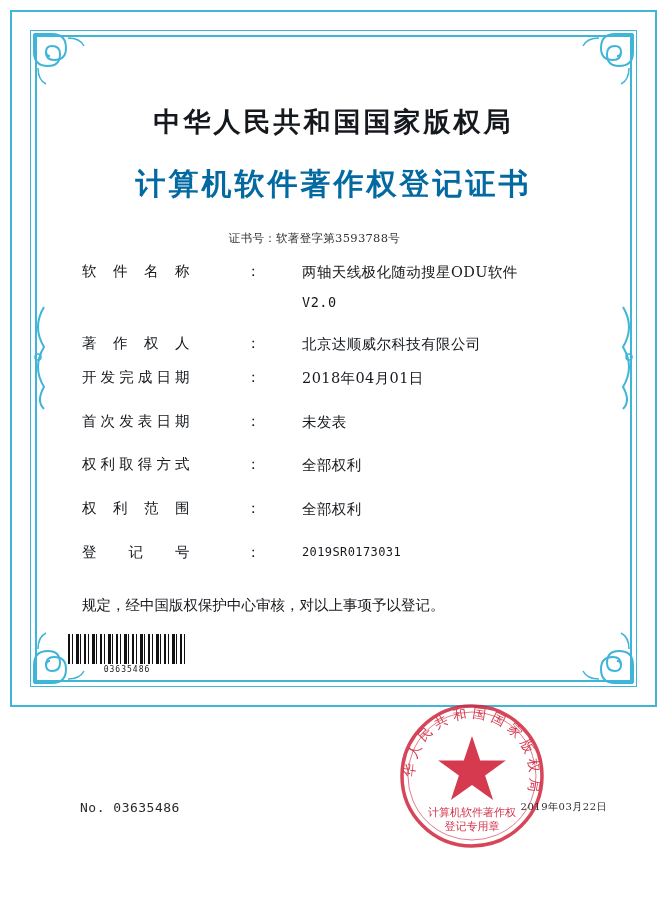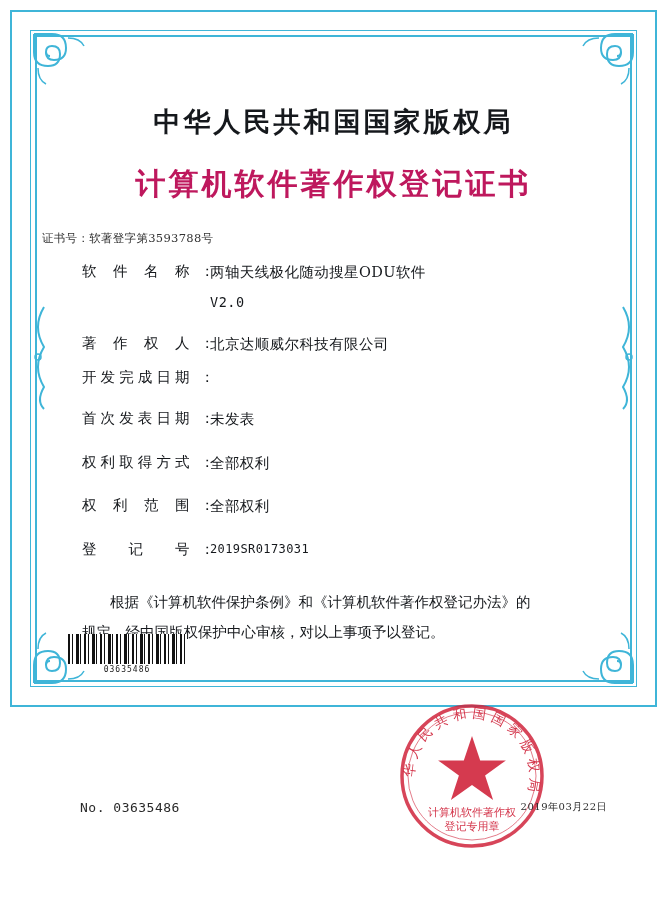--- a/index.html
+++ b/index.html
@@ -135,48 +135,49 @@
     letter-spacing: 3px;
     color: #15181c;
     margin-top: 62px;
     font-weight: 700;
     font-family: "DejaVu Serif", serif;
   }
   .title-sub {
     text-align: center;
     font-size: 30px;
     letter-spacing: 3px;
-    color: #be185d;
+    color: #0369a1;
     margin-top: 24px;
     font-weight: 700;
     font-family: "DejaVu Serif", serif;
   }
 
   .cert-no {
-    text-align: left;
+    text-align: center;
     font-size: 11.5px;
     color: #333;
     margin-top: 26px;
     padding-right: 38px;
     letter-spacing: 0.3px;
     font-family: "DejaVu Serif", serif;
   }
 
   .fields {
     margin-top: 16px;
     padding-left: 40px;
     padding-right: 30px;
   }
   .field-row {
     display: flex;
     align-items: flex-start;
     margin-bottom: 16px;
     font-size: 14.5px;
     color: #15181c;
     font-family: "DejaVu Serif", serif;
+    gap: 46px;
   }
   .field-label {
     width: 118px;
     flex: 0 0 118px;
     white-space: nowrap;
     letter-spacing: 0.5px;
   }
   .label-spread-4 {
     display: inline-block;
     width: 108px;
@@ -357,20 +358,21 @@
 
       <div class="field-row gap-xl">
         <span class="field-label"><span class="label-spread-4">著 作 权 人</span></span>
         <span class="field-colon">：</span>
         <span class="field-value">北京达顺威尔科技有限公司</span>
       </div>
 
       <div class="field-row gap-big">
         <span class="field-label"><span class="label-spread-4">开发完成日期</span></span>
         <span class="field-colon">：</span>
+        <span class="field-value">2018年04月01日</span>
       </div>
 
       <div class="field-row gap-big">
         <span class="field-label"><span class="label-spread-4">首次发表日期</span></span>
         <span class="field-colon">：</span>
         <span class="field-value">未发表</span>
       </div>
 
       <div class="field-row gap-big">
         <span class="field-label"><span class="label-spread-4">权利取得方式</span></span>
@@ -386,21 +388,20 @@
 
       <div class="field-row">
         <span class="field-label"><span class="label-spread-4">登 记 号</span></span>
         <span class="field-colon">：</span>
         <span class="field-value mono">2019SR0173031</span>
       </div>
 
     </div>
 
     <div class="statement">
-      <span class="indent">根据《计算机软件保护条例》和《计算机软件著作权登记办法》的</span>
       <span>规定，经中国版权保护中心审核，对以上事项予以登记。</span>
     </div>
 
   </div>
 
   <div class="barcode">
     <div class="barcode-bars"></div>
     <div class="barcode-num">03635486</div>
   </div>
 

